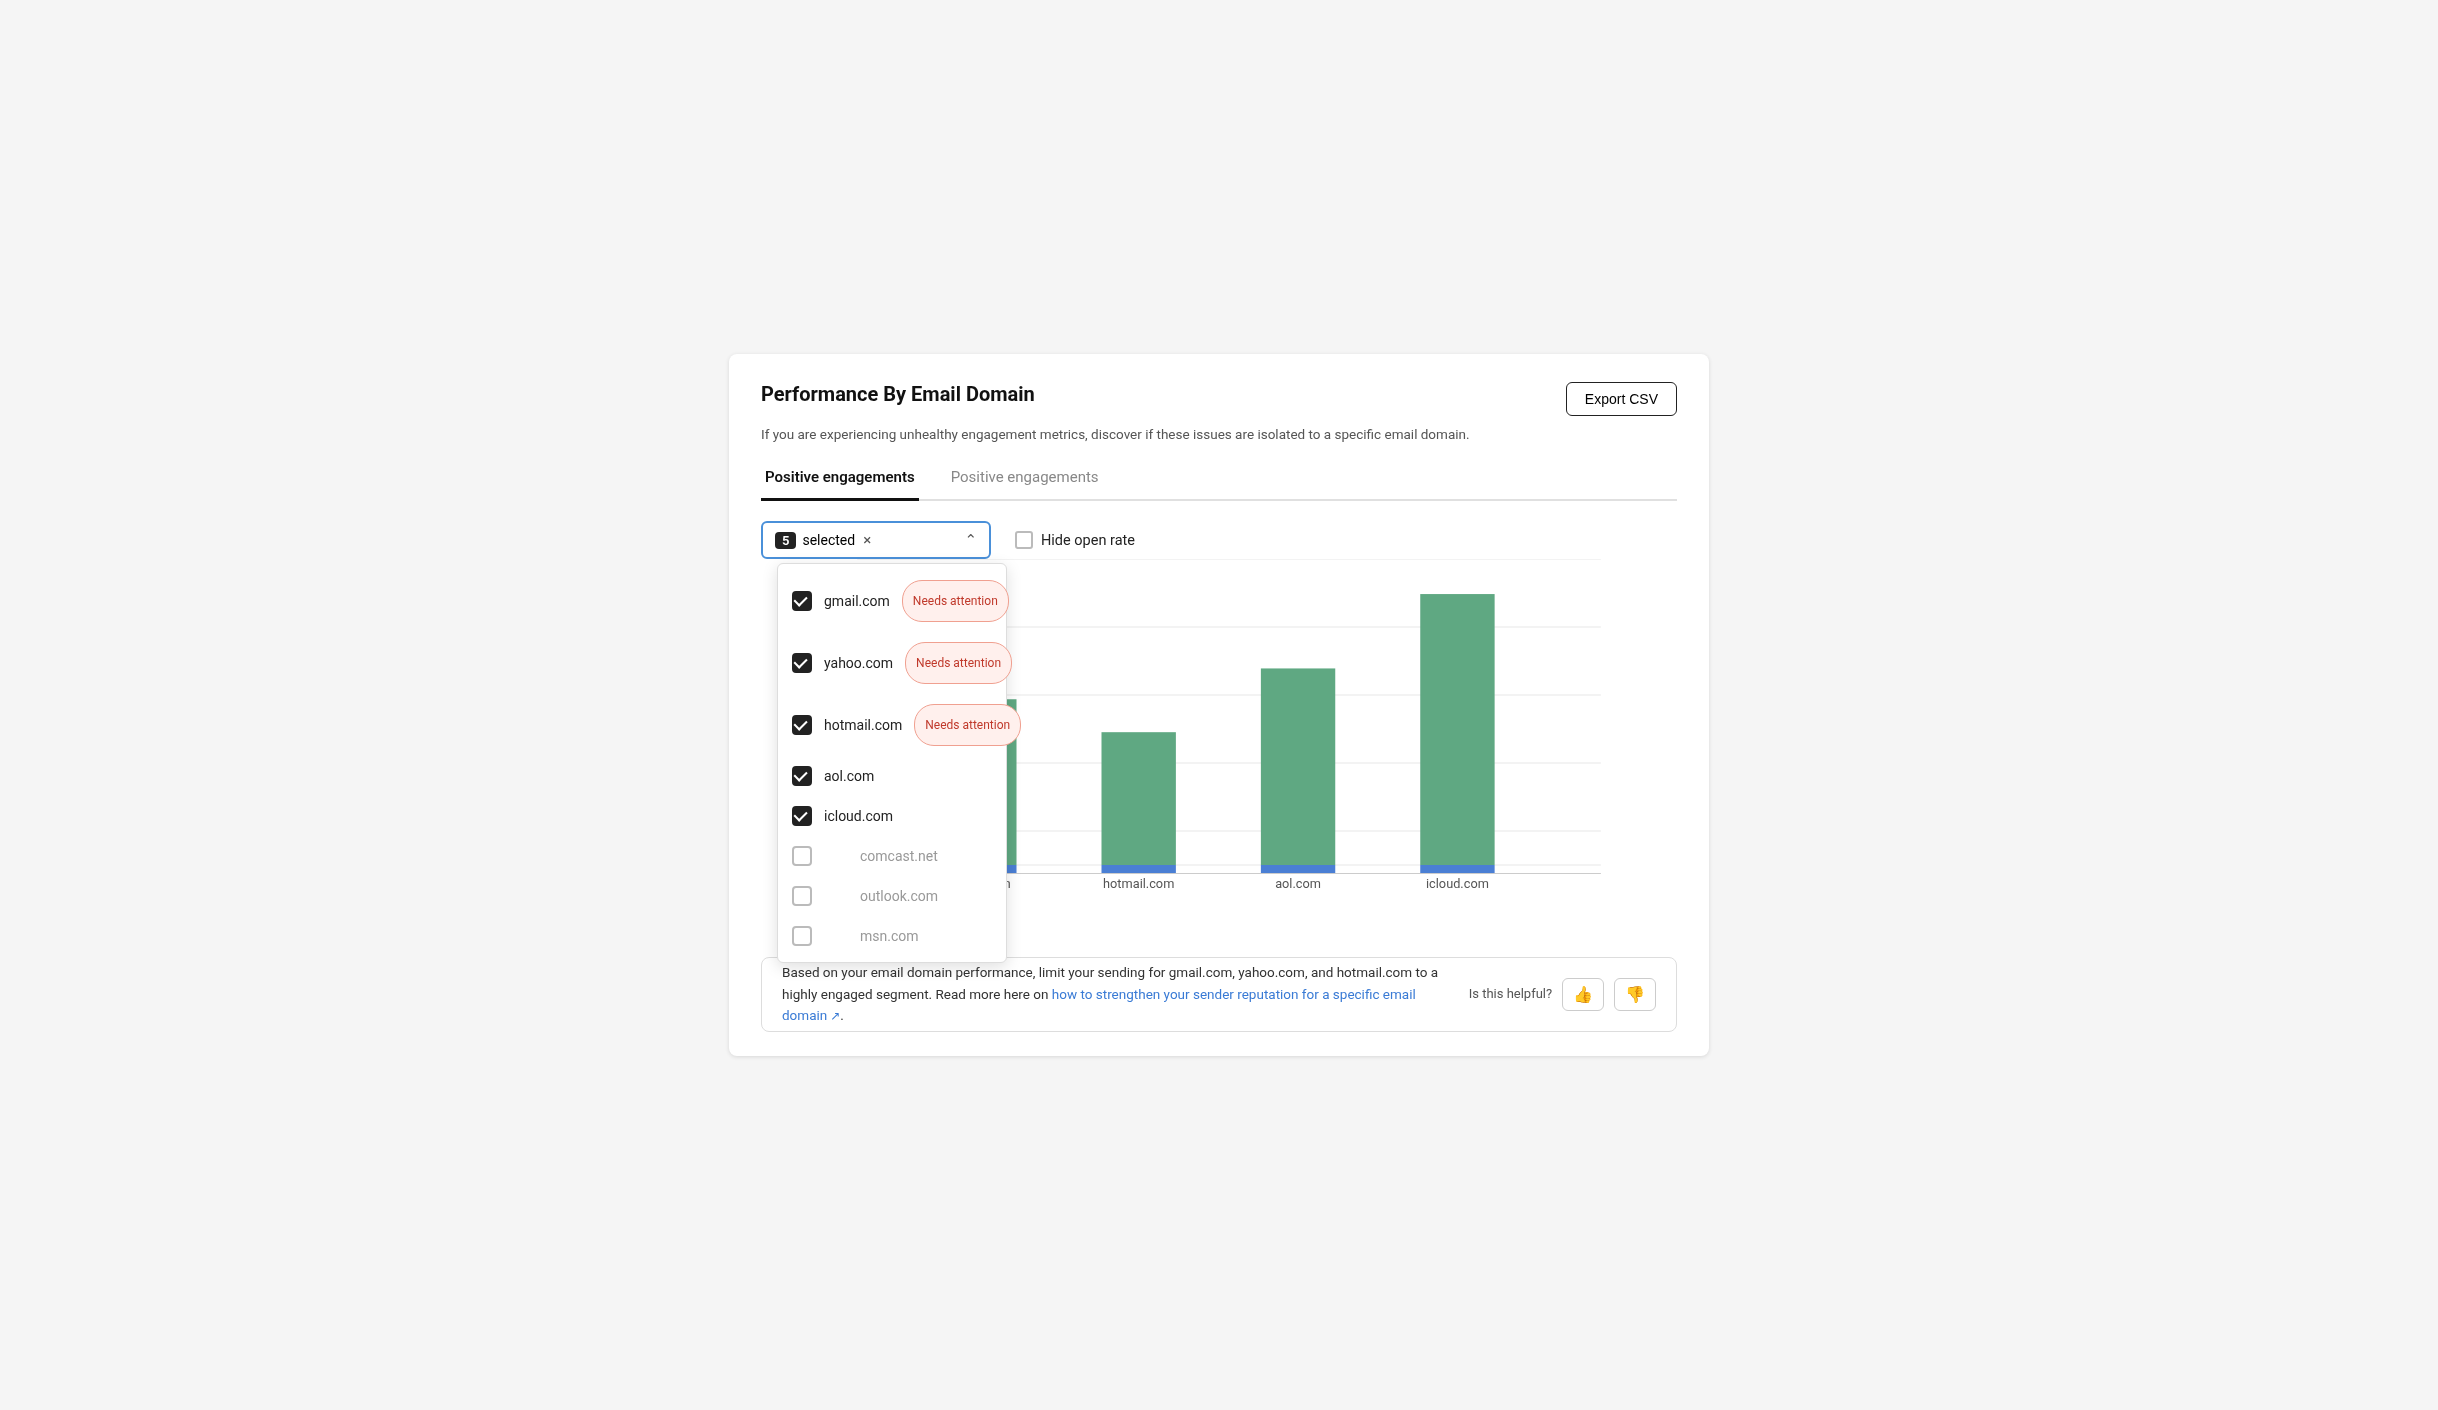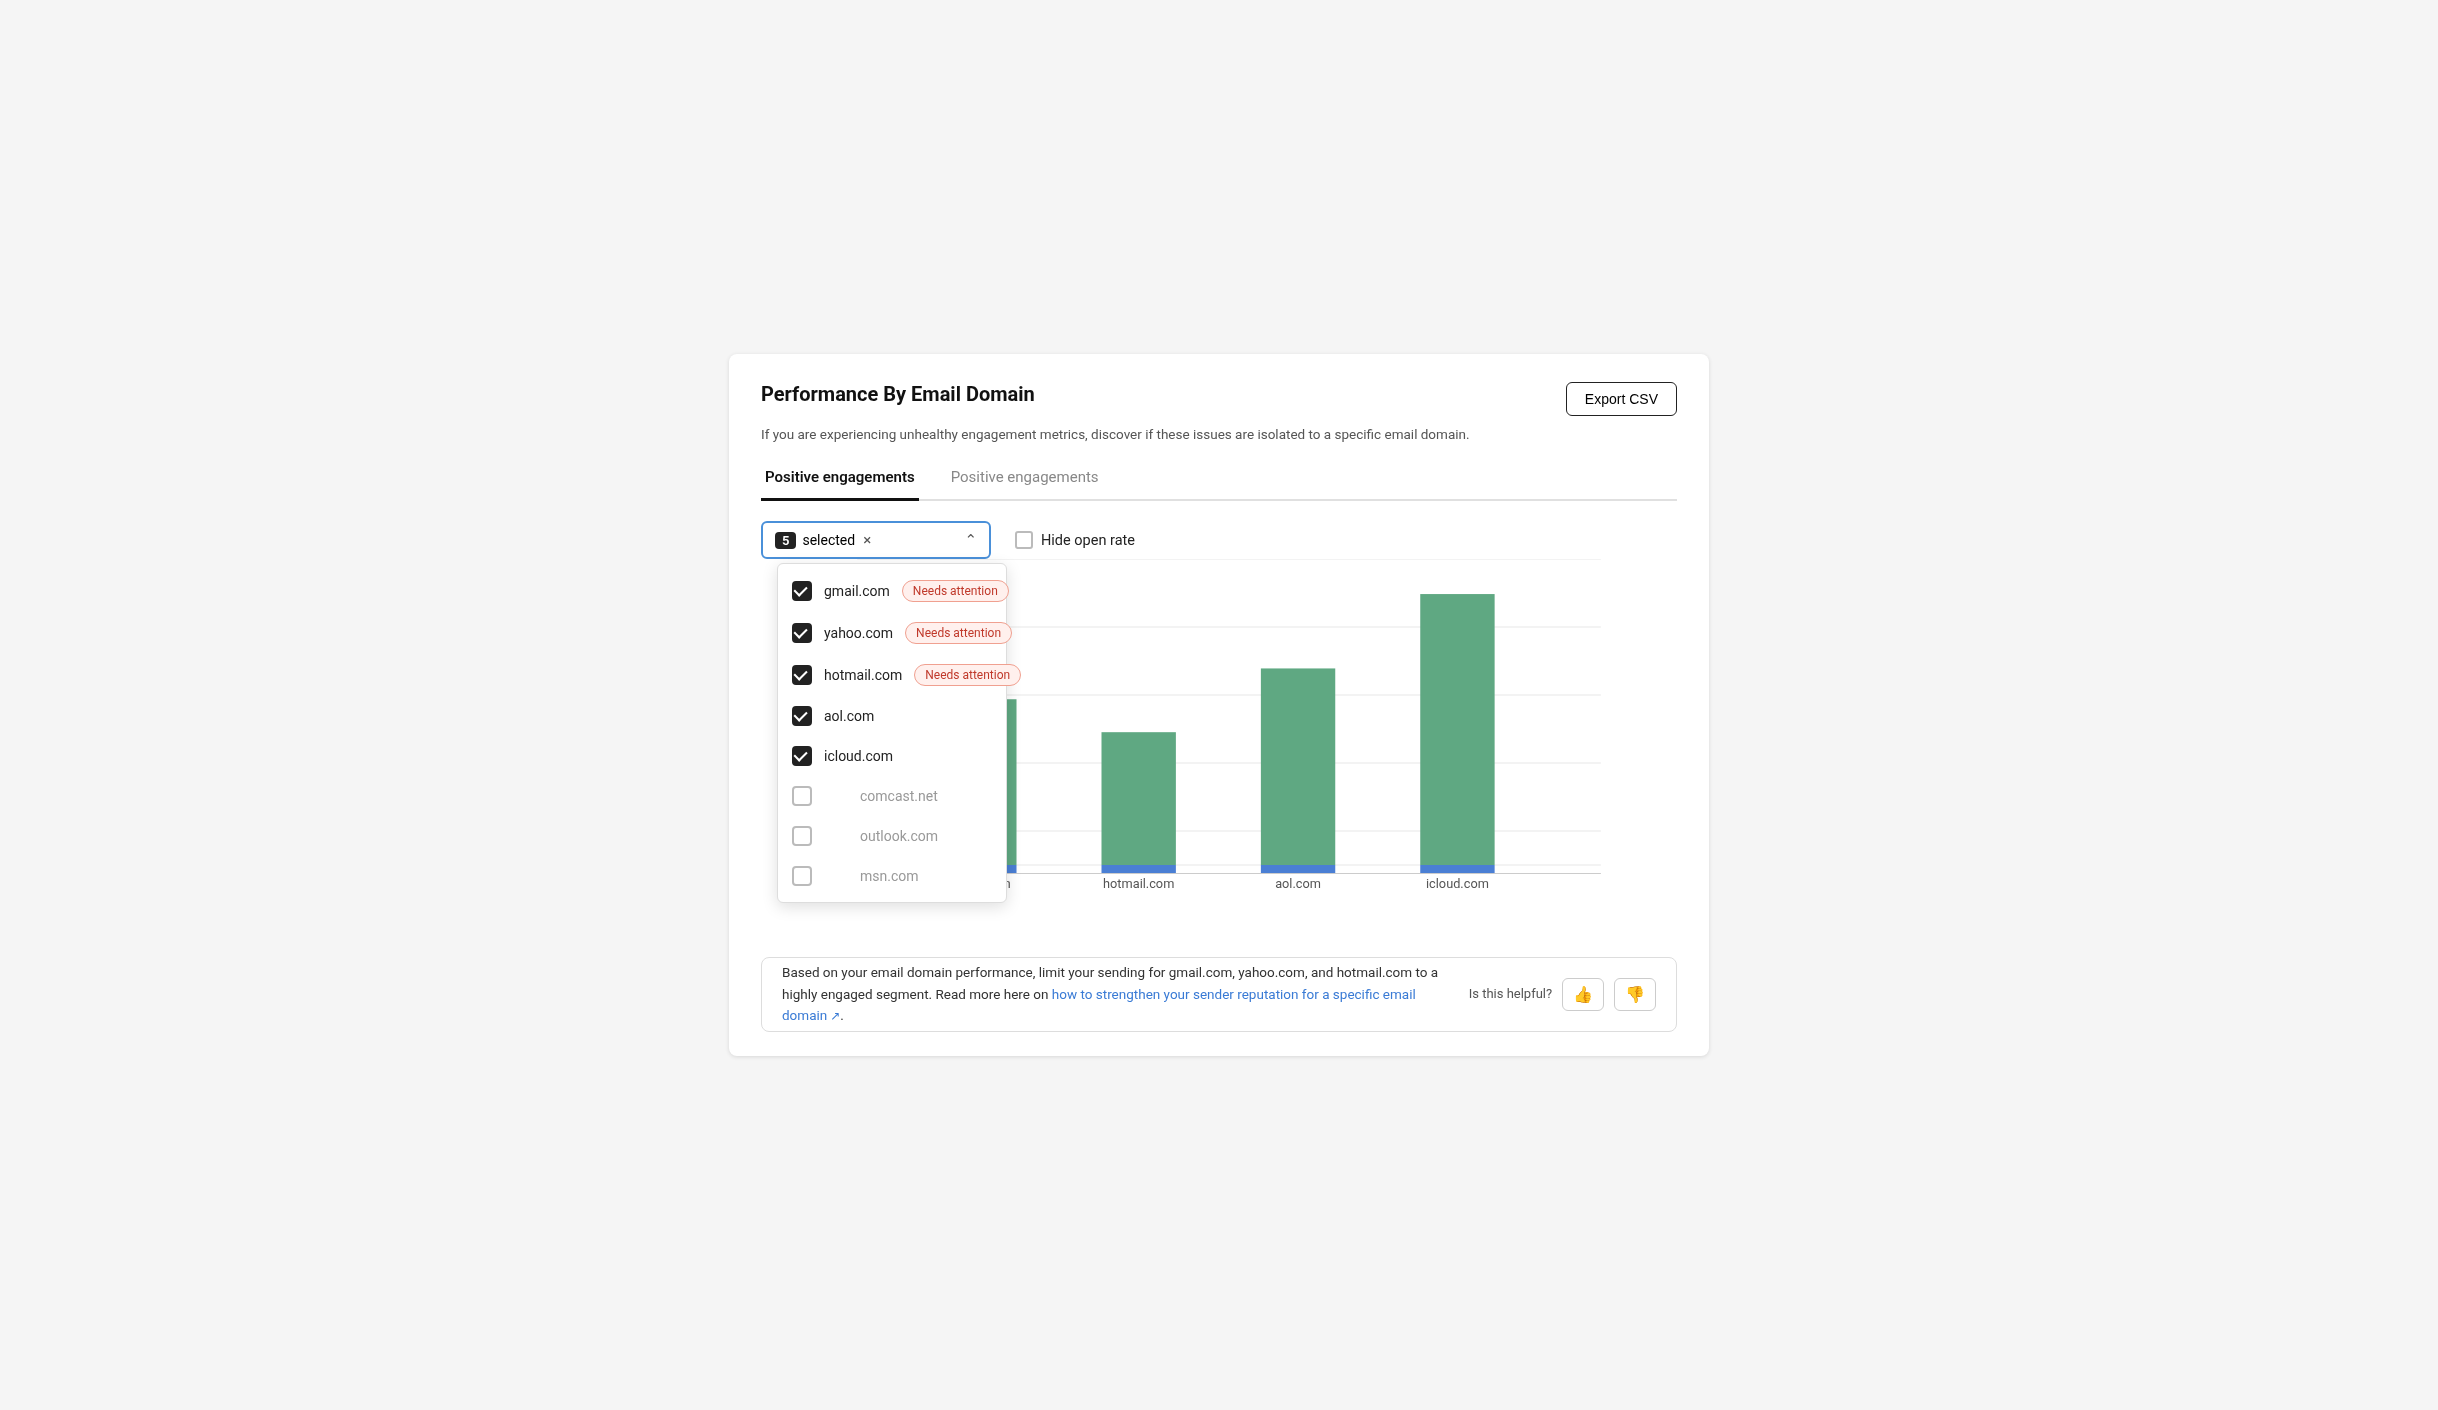--- a/index.html
+++ b/index.html
@@ -167,21 +167,21 @@
       height: 6px;
       border-left: 2.5px solid #fff;
       border-bottom: 2.5px solid #fff;
       transform: rotate(-45deg) translateY(-2px);
     }
 
     .needs-attention-badge {
       background: #fff0ed;
       border: 1.5px solid #f0a090;
       border-radius: 20px;
-      padding: 3px 10px;
+      padding: 13px 10px;
       font-size: 12px;
       color: #c0392b;
       margin-left: auto;
       white-space: nowrap;
     }
 
     
     .hide-openrate {
       display: flex;
       align-items: center;

